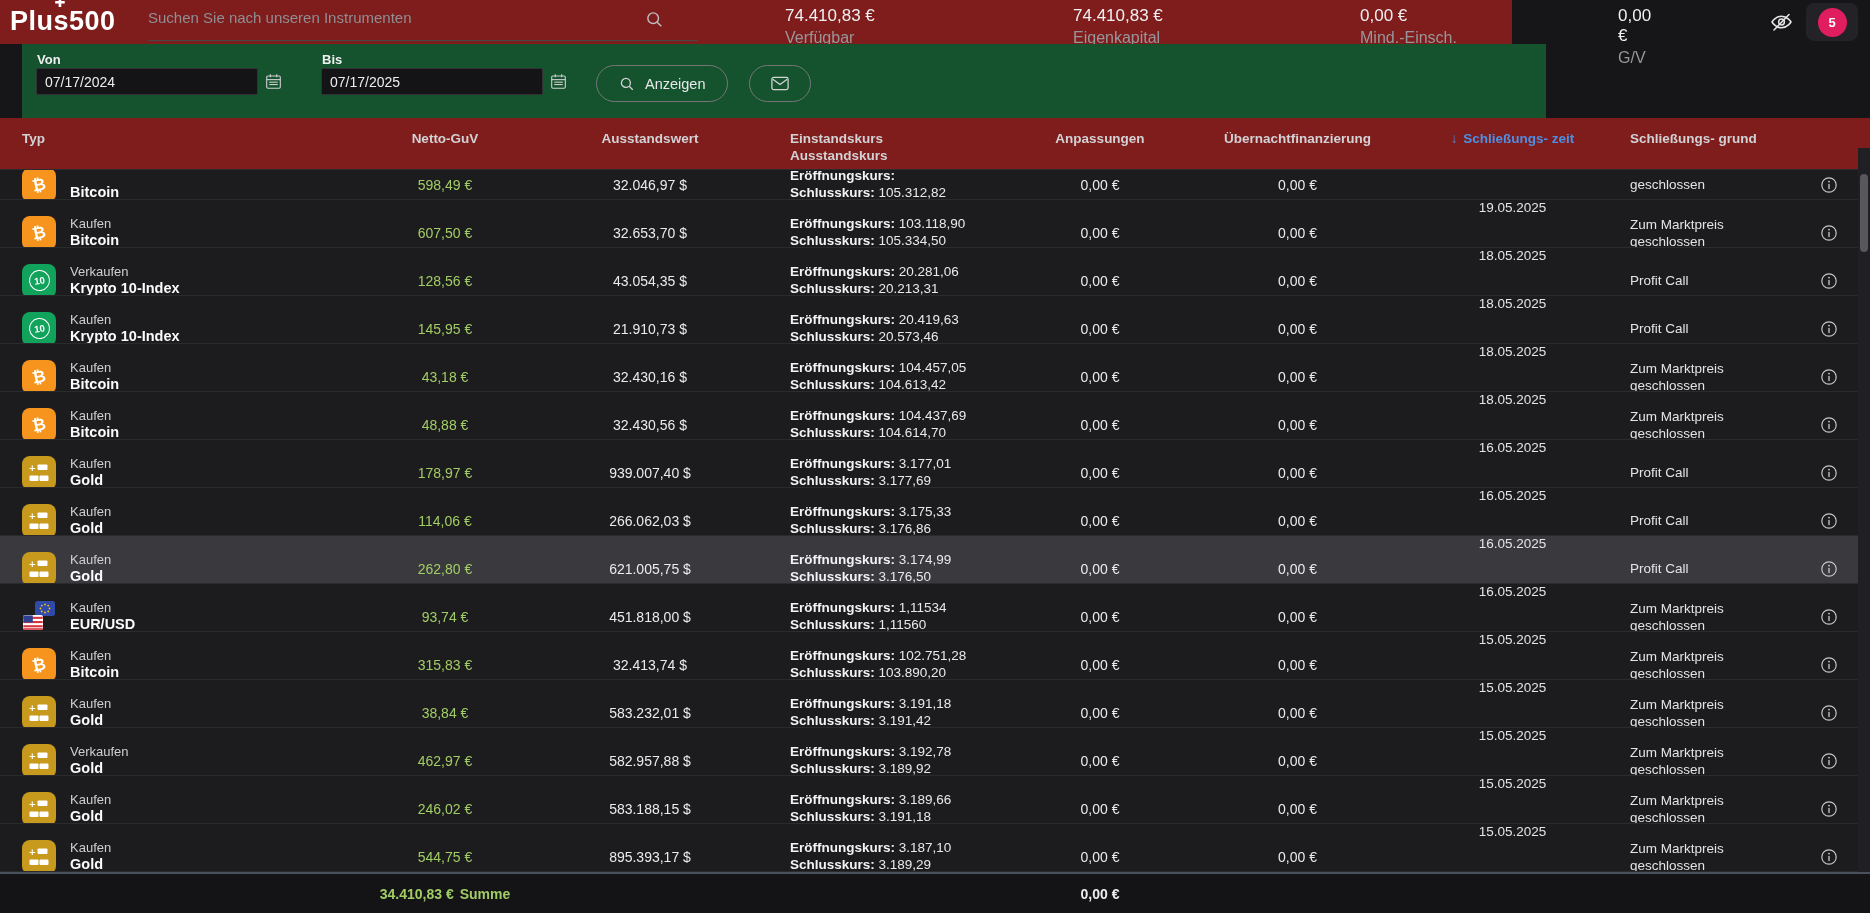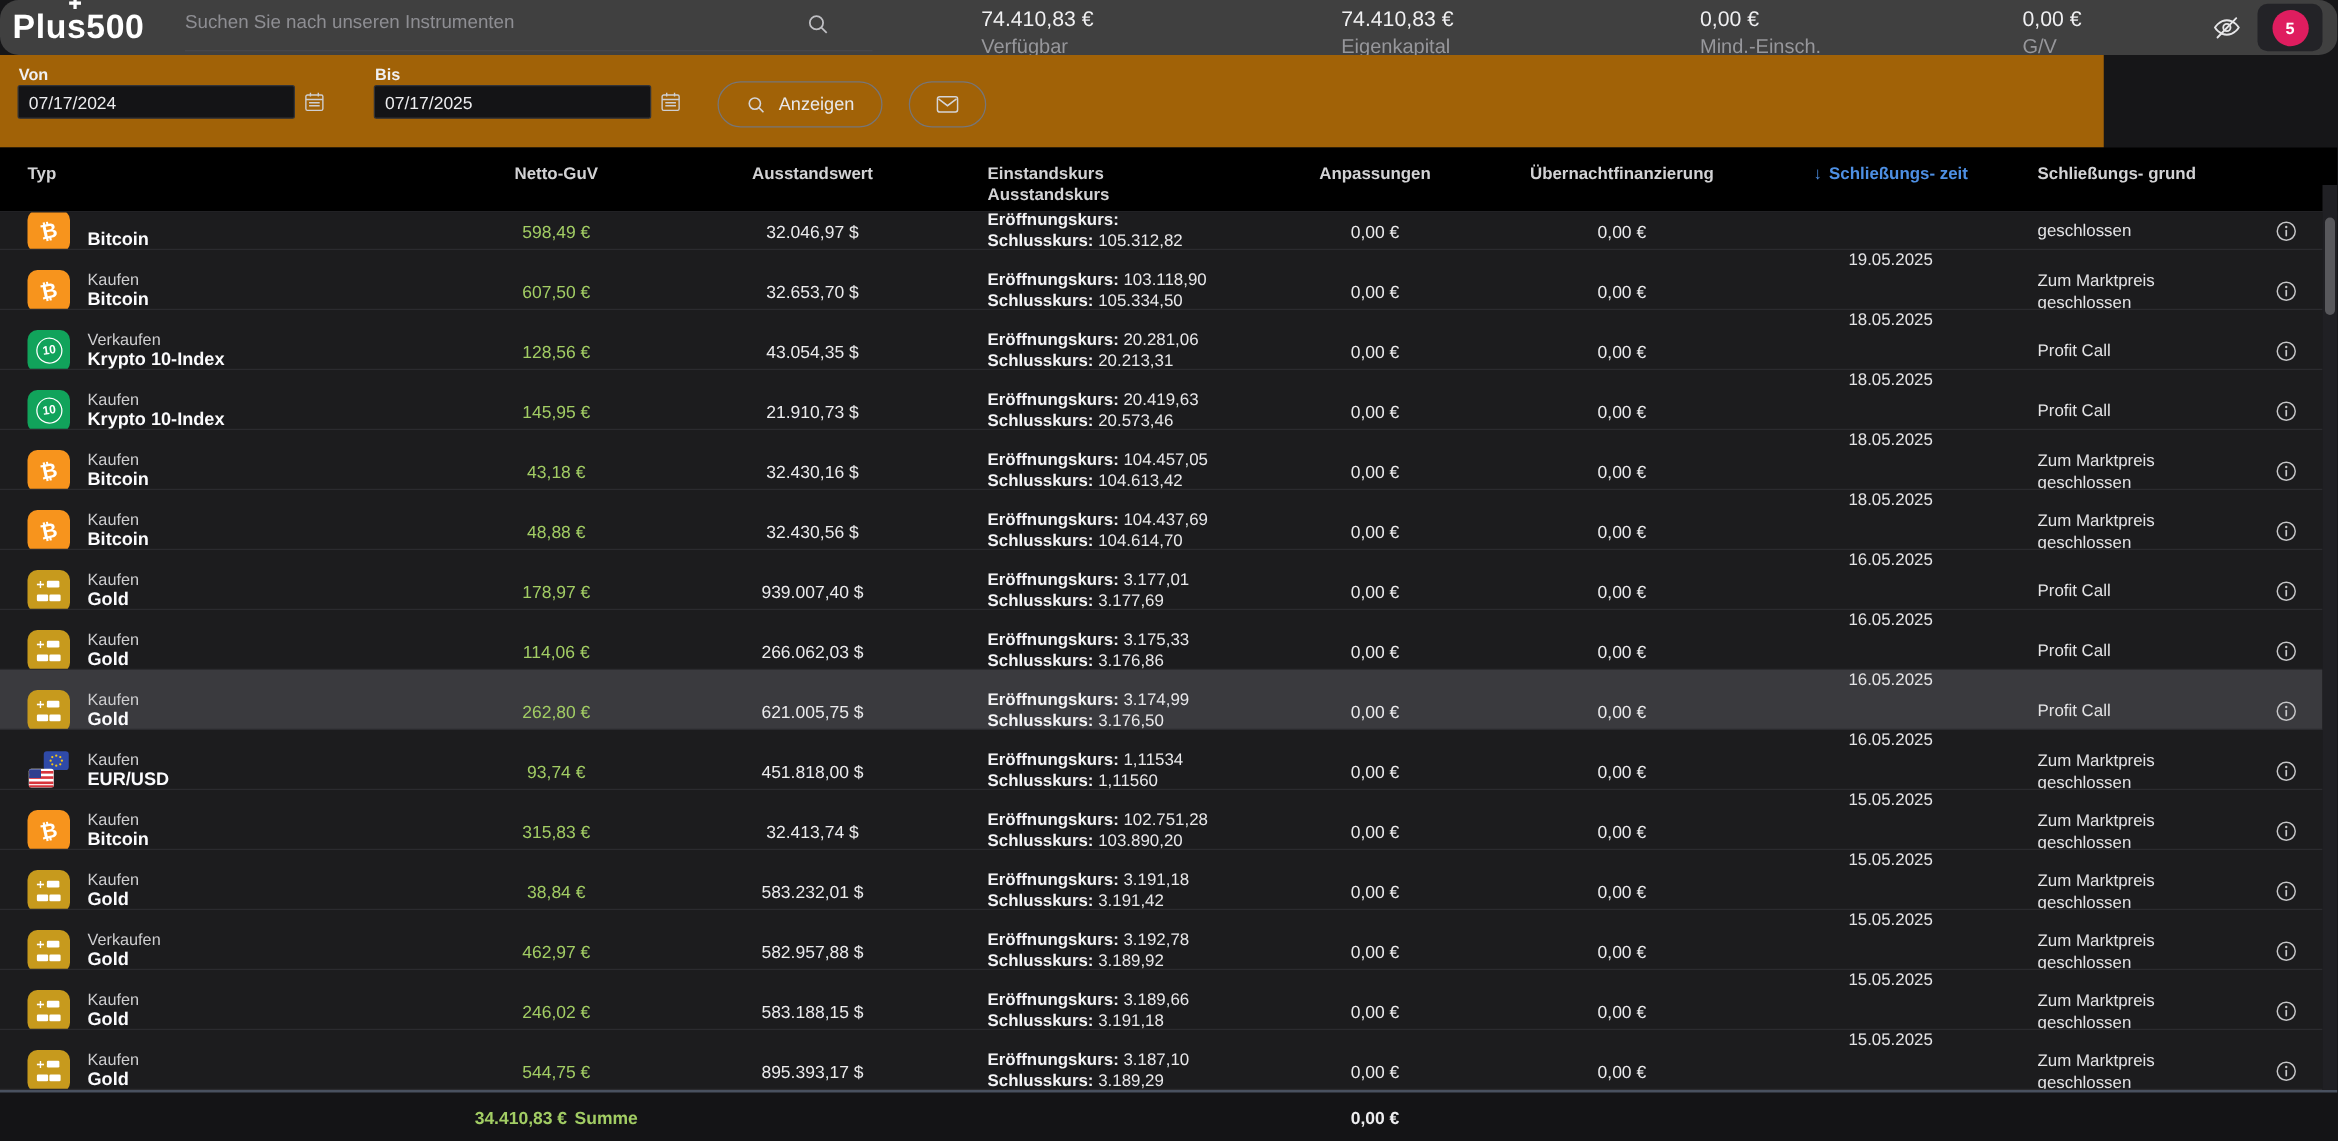--- a/index.html
+++ b/index.html
@@ -6,46 +6,46 @@
   html, body { width: 1870px; height: 913px; overflow: hidden; }
   body {
     font-family: "Liberation Sans", "DejaVu Sans", sans-serif;
     background: #161618;
     color: #e8e8ea;
     -webkit-font-smoothing: antialiased;
   }
   .app { position: relative; width: 1870px; height: 913px; overflow: hidden; }
 
   
-  .topbar { position: relative; width: 1870px; height: 44px; background: #404040; border-radius: 15px; }
+  .topbar { position: relative; width: 1512px; height: 44px; background: #7f1d1d; }
   .logo { position: absolute; left: 10px; top: 6px; font-size: 27px; font-weight: 800; color: #ffffff; letter-spacing: .5px; }
   .logo-s { position: relative; display: inline-block; }
   .logo-plus { position: absolute; top: -11px; left: 1px; font-size: 13px; font-weight: 900; }
   .search-wrap { position: absolute; left: 148px; top: 0; width: 550px; height: 41px; border-bottom: 1px solid #47474b; }
   .search-input { position: absolute; left: 0; top: 9px; width: 480px; background: transparent; border: none; outline: none; color: #dddde0; font-size: 15px; font-family: inherit; }
   .search-input::placeholder { color: #8e8e93; }
   .search-wrap .icon-btn { position: absolute; left: 497px; top: 10px; }
   .icon-btn { background: transparent; border: none; cursor: pointer; padding: 0; display: inline-flex; align-items: center; justify-content: center; }
   .stat { position: absolute; top: 6px; }
   .stat-value { font-size: 17px; color: #f0f0f2; }
   .stat-label { font-size: 16px; color: #97979b; margin-top: 3px; }
   .eye-btn { position: absolute; left: 1768px; top: 10px; }
   .avatar-box { position: absolute; left: 1806px; top: 3px; width: 52px; height: 38px; background: #232327; border: none; border-radius: 8px; display: flex; align-items: center; justify-content: center; cursor: pointer; }
   .avatar-circle { width: 29px; height: 29px; border-radius: 50%; background: var(--pink); color: #fff; font-size: 13px; font-weight: 700; display: flex; align-items: center; justify-content: center; }
 
   
-  .filterbar { position: relative; width: 1683px; height: 74px; background: #a16207; }
+  .filterbar { position: relative; width: 1524px; height: 74px; background: #14532d; margin-left: 22px; }
   .f-label { position: absolute; top: 8px; font-size: 13px; font-weight: 700; color: #f0f0f2; }
   .f-input { position: absolute; top: 24px; width: 222px; height: 27px; background: #141416; border: 1px solid #323236; border-radius: 2px; color: #ededef; font-size: 14px; padding: 0 8px; font-family: inherit; outline: none; }
   .cal-btn { position: absolute; top: 29px; }
   .pill-btn { position: absolute; top: 21px; height: 37px; border-radius: 19px; border: 1px solid #76767a; background: transparent; color: #e8e8ea; font-size: 14.5px; font-family: inherit; display: inline-flex; align-items: center; justify-content: center; gap: 10px; cursor: pointer; }
 
   
   .grid { display: grid; grid-template-columns: 335px 220px 190px 295px 120px 275px 155px 210px 58px; width: 1858px; }
-  .thead { position: relative; width: 1870px; height: 52px; background: #000000; border-bottom: 1px solid #2c2c30; }
+  .thead { position: relative; width: 1870px; height: 52px; background: #7f1d1d; border-bottom: 1px solid #2c2c30; }
   .th { font-size: 13.5px; font-weight: 700; color: #d2d2d4; padding-top: 12px; line-height: 17px; cursor: pointer; }
   .th-typ { padding-left: 22px; }
   .th-center { text-align: center; }
   .th-kurs { padding-left: 45px; }
   .th-grund { padding-left: 40px; }
   .th-zeit { color: var(--blue); }
   .sort-arrow { font-weight: 400; margin-right: 2px; }
 
   .rows { position: relative; width: 1858px; }
   .row-wrap { height: 48px; overflow: hidden; border-bottom: 1px solid #2b2b2f; background: #1c1c1e; cursor: pointer; }

